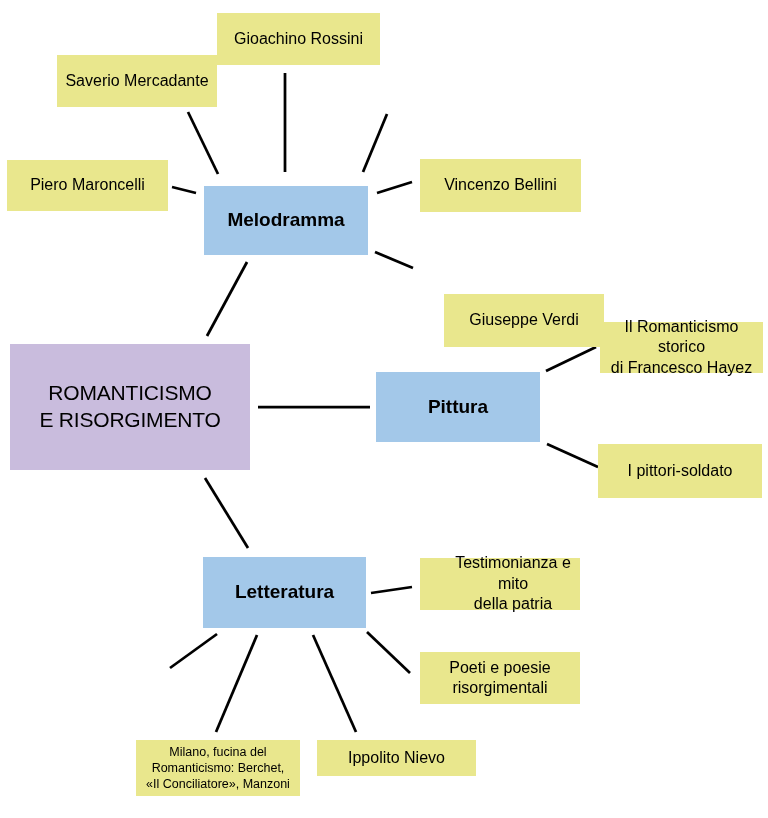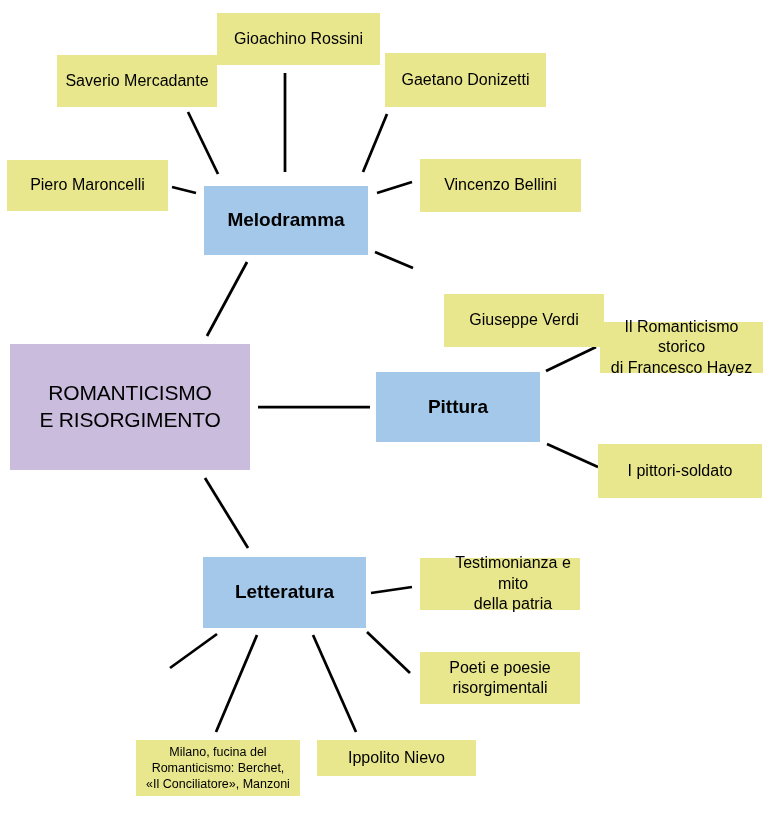--- a/index.html
+++ b/index.html
@@ -115,23 +115,20 @@
   <div class="node branch-node n-letteratura">
     <span class="node-label">Letteratura</span>
   </div>
 
   <div class="node leaf-node n-rossini">
     <span class="node-label">Gioachino Rossini</span>
   </div>
   <div class="node leaf-node n-mercadante">
     <span class="node-label">Saverio Mercadante</span>
   </div>
-  <div class="node leaf-node n-donizetti">
-    <span class="node-label">Gaetano Donizetti</span>
-  </div>
   <div class="node leaf-node n-maroncelli">
     <span class="node-label">Piero Maroncelli</span>
   </div>
   <div class="node leaf-node n-bellini">
     <span class="node-label">Vincenzo Bellini</span>
   </div>
   <div class="node leaf-node n-verdi">
     <span class="node-label">Giuseppe Verdi</span>
   </div>
 

